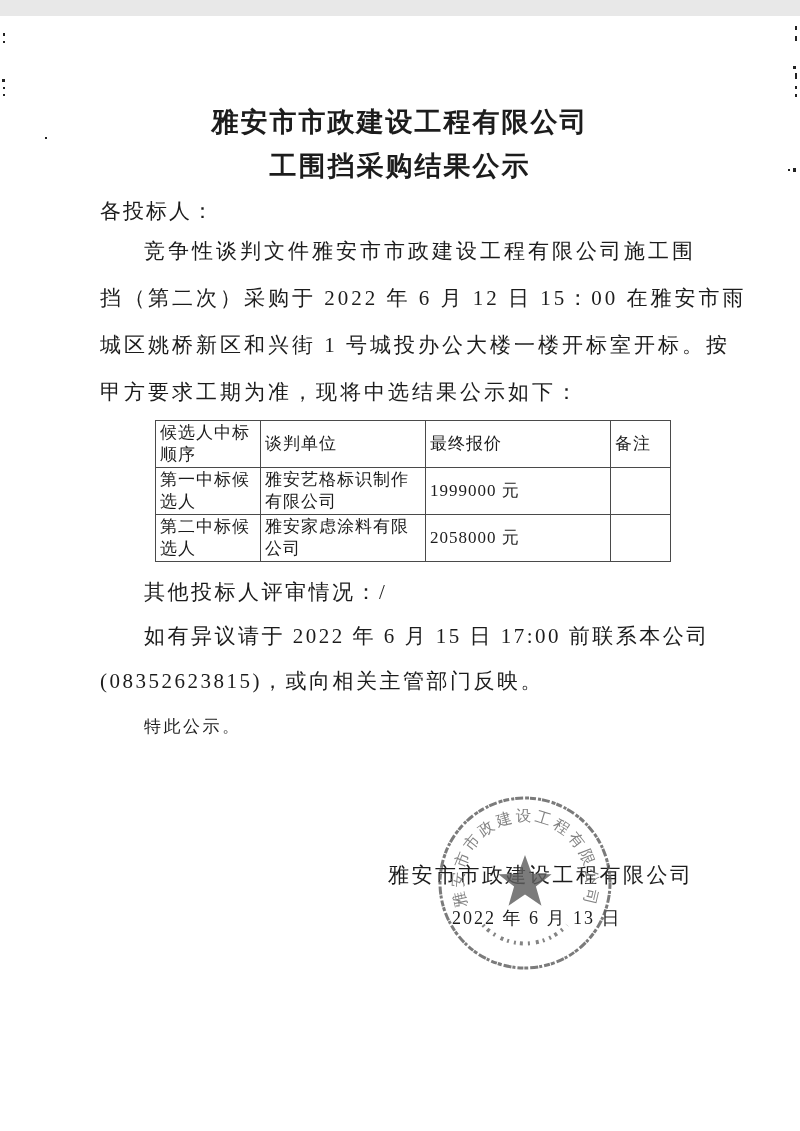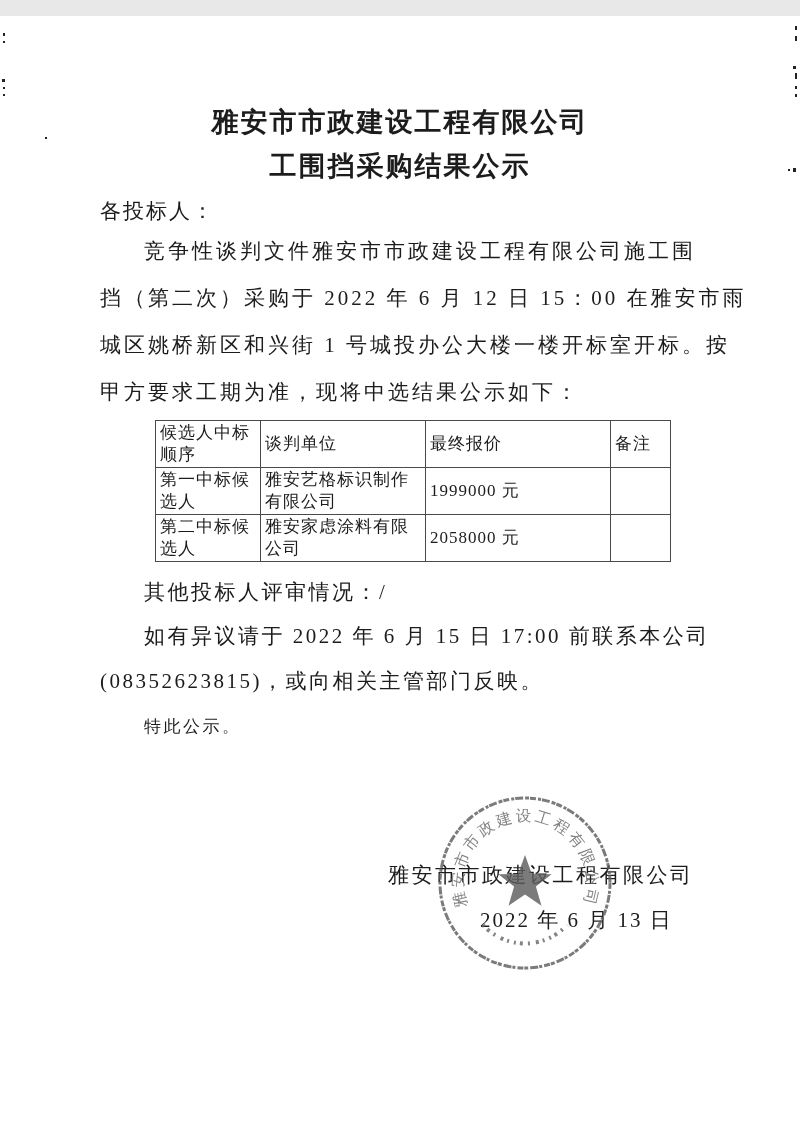--- a/index.html
+++ b/index.html
@@ -40,21 +40,21 @@
     overflow:hidden;
   }
   table.result thead th { height:44px; }
   table.result tbody td { height:43px; }
 
   .other { margin-top:8px; font-size:21px; line-height:44px; letter-spacing:2.5px; }
   .objection .p-line { font-size:21px; line-height:45px; letter-spacing:2.5px; white-space:nowrap; }
   .closing { font-size:17px; line-height:45px; letter-spacing:2.5px; }
 
   .sig-name { position:absolute; left:388px; top:845px; font-size:21px; letter-spacing:2.5px; white-space:nowrap; }
-  .sig-date { position:absolute; left:480px; top:890px; font-size:21px; letter-spacing:2px; white-space:nowrap; }
+  .sig-date { position:absolute; left:452px; top:890px; font-size:18px; letter-spacing:2px; white-space:nowrap; }
 
   .stamp { position:absolute; left:433px; top:775px; width:184px; height:184px; opacity:0.82; filter:blur(0.3px); }
 
   .spk { position:absolute; background:#222; }
 </style>
 </head>
 <body>
 
 <div class="page">
 

